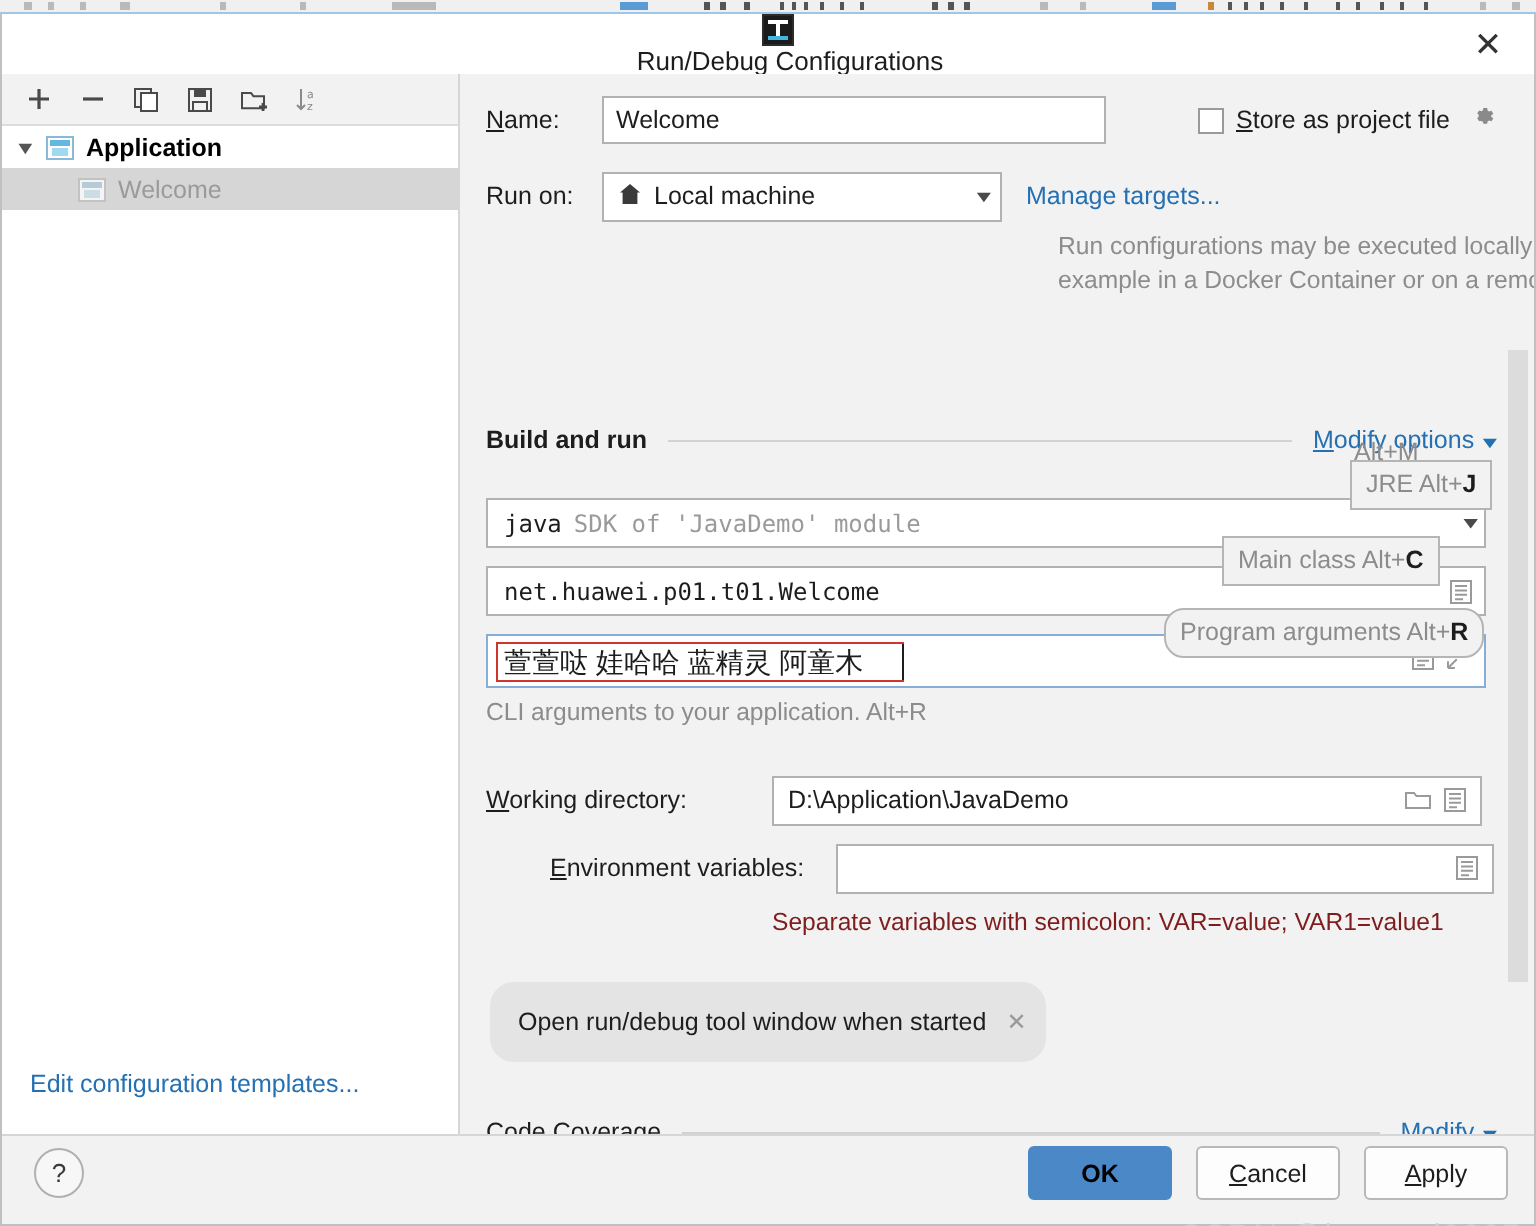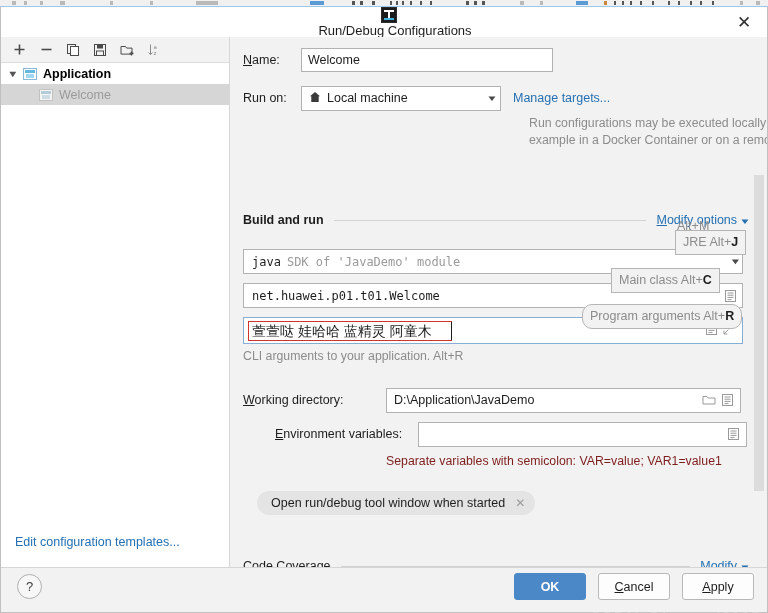--- a/index.html
+++ b/index.html
@@ -228,21 +228,21 @@
   #lbl-wd { width: 143px; }
   #fld-wd { flex: 1; max-width: 355px; height: 25px; background: #fff; border: 1px solid #b2b2b2; display: flex; align-items: center; padding: 0 5px 0 7px; font-size: 12.5px; }
 
   #row-env { position: absolute; left: 12px; top: 212px; right: 10px; height: 26px; display: flex; align-items: center; }
   #lbl-env { width: 143px; margin-left: 32px; }
   #fld-env { flex: 1; max-width: 355px; height: 25px; background: #fff; border: 1px solid #b2b2b2; display: flex; align-items: center; padding: 0 5px 0 7px; font-size: 12.5px; }
 
   #env-hint { position: absolute; left: 155px; top: 245px; color: #7f1d1d; font-size: 12.3px; }
 
   #chip-open {
-    position: absolute; left: 26px; top: 282px; height: 24px;
+    position: absolute; left: 14px; top: 282px; height: 40px;
     background: #e4e4e4; border-radius: 12px;
     display: flex; align-items: center; padding: 0 10px 0 14px;
     font-size: 12.5px; color: #1d1d1d; cursor: pointer;
   }
   #chip-open .chip-x { margin-left: 10px; color: #9a9a9a; font-size: 12px; }
 
   
   #sec-cov { position: absolute; left: 0; top: 518px; right: 10px; }
 
   
@@ -283,21 +283,21 @@
     border: 1px solid #b0b0b0; background: #f7f7f7;
     display: flex; align-items: center; justify-content: center;
     font-size: 13px; color: #3a3a3a; cursor: pointer;
   }
   .dlg-btn {
     position: absolute; top: 5px;
     height: 27px; min-width: 72px;
     display: flex; align-items: center; justify-content: center;
     font-size: 12.5px; border-radius: 3px; cursor: pointer;
   }
-  #btn-ok { left: 513px; width: 72px; background: #4a88c7; border: 1px solid #4a88c7; color: #ffffff; font-weight: bold; }
+  #btn-ok { left: 513px; width: 72px; background: #4a88c7; border: 1px solid #4a88c7; color: #000000; font-weight: bold; }
   #btn-cancel { left: 597px; width: 72px; background: #fdfdfd; border: 1px solid #b8b8b8; color: #1d1d1d; }
   #btn-apply { left: 681px; width: 72px; background: #fdfdfd; border: 1px solid #b8b8b8; color: #1d1d1d; }
   .dlg-btn u { text-decoration: underline; }
 
   #watermark {
     position: absolute; left: 588px; top: 572px;
     font-size: 17px; color: #cfcfcf; letter-spacing: .5px;
     pointer-events: none; white-space: nowrap;
   }
 </style>
@@ -410,20 +410,29 @@
 
       <div id="edit-templates">Edit configuration templates...</div>
     </div>
 
     <div id="right-panel">
       <div id="rp-inner">
 
         <div id="row-name">
           <div class="lbl" id="lbl-name"><u>N</u>ame:</div>
           <div class="txtfield" id="fld-name">Welcome</div>
+          <div id="chk-store-wrap">
+            <span class="checkbox"></span>
+            <span class="lbl"><u>S</u>tore as project file</span>
+            <span id="gear-icon">
+              <svg width="13" height="13" viewBox="0 0 16 16">
+                  <path d="M8 5.2a2.8 2.8 0 100 5.6 2.8 2.8 0 000-5.6zm6.4 3.5l-1.3-.7a5 5 0 000-1.2l1.3-.7-1.2-2-1.4.5a5 5 0 00-1-.6l-.2-1.5H8.2L8 3.9a5 5 0 00-1 .6l-1.4-.5-1.2 2 1.3.7a5 5 0 000 1.2l-1.3.7 1.2 2 1.4-.5a5 5 0 001 .6l.2 1.5h2.4l.2-1.5a5 5 0 001-.6l1.4.5z" fill="#8a8a8a"></path>
+                </svg>
+            </span>
+          </div>
         </div>
 
         <div id="row-runon">
           <div class="lbl" id="lbl-runon">Run on:</div>
           <div id="combo-runon">
             <span class="home-icon">
               <svg width="12" height="12" viewBox="0 0 12 12">
                   <path d="M6 1L1 5.2h1.3V11h7.4V5.2H11z" fill="#3a3a3a"></path>
                 </svg>
             </span>

